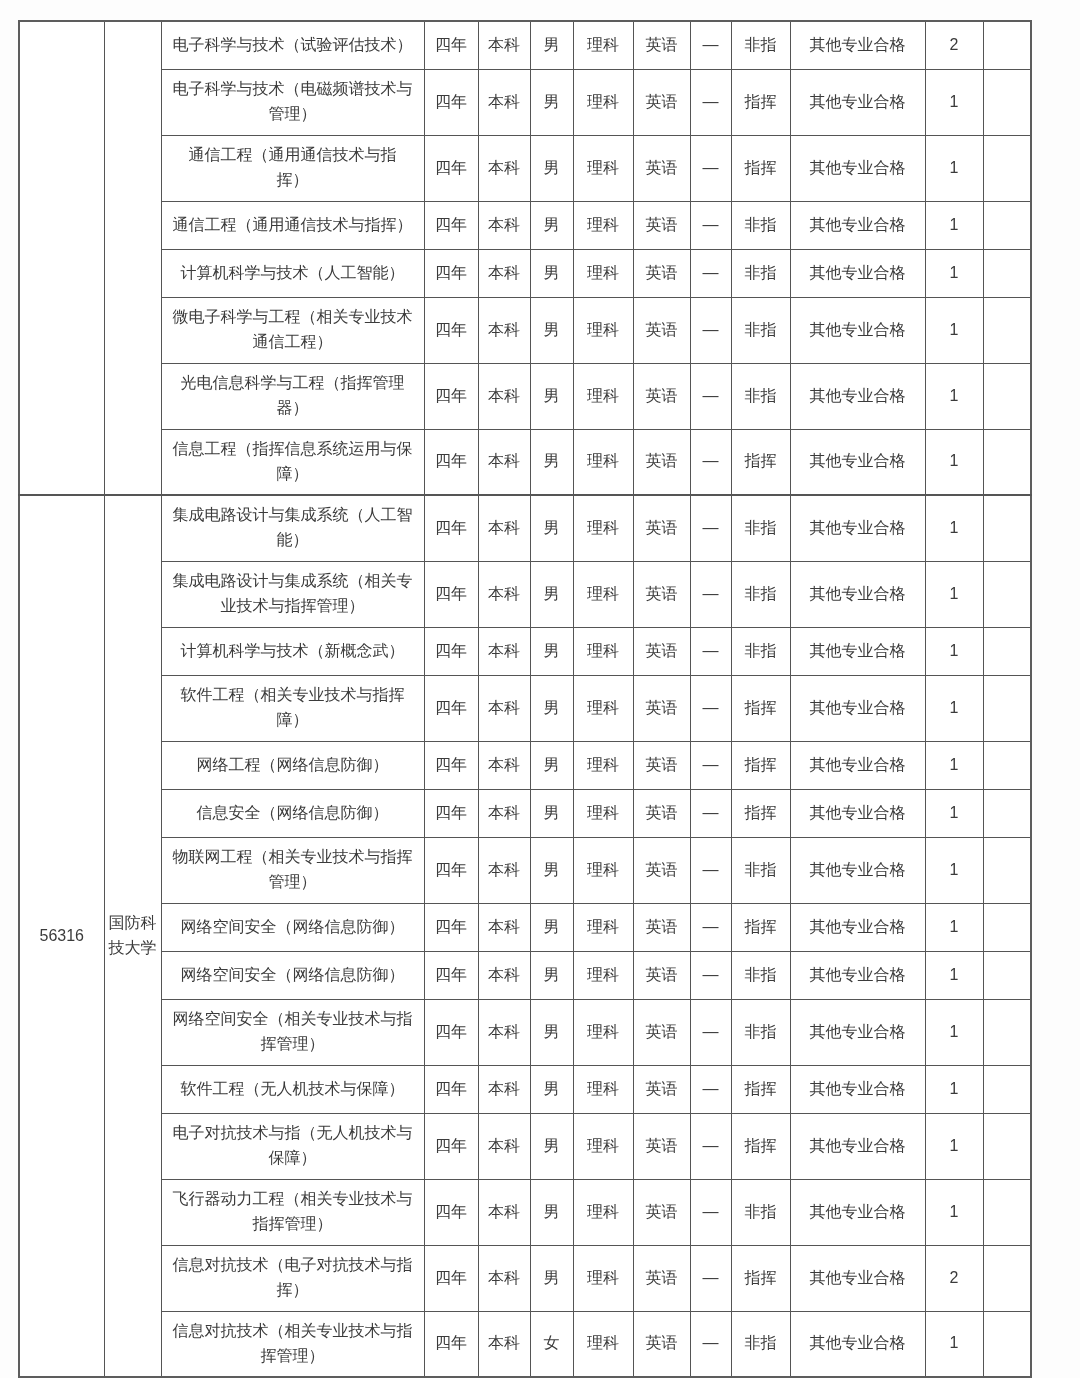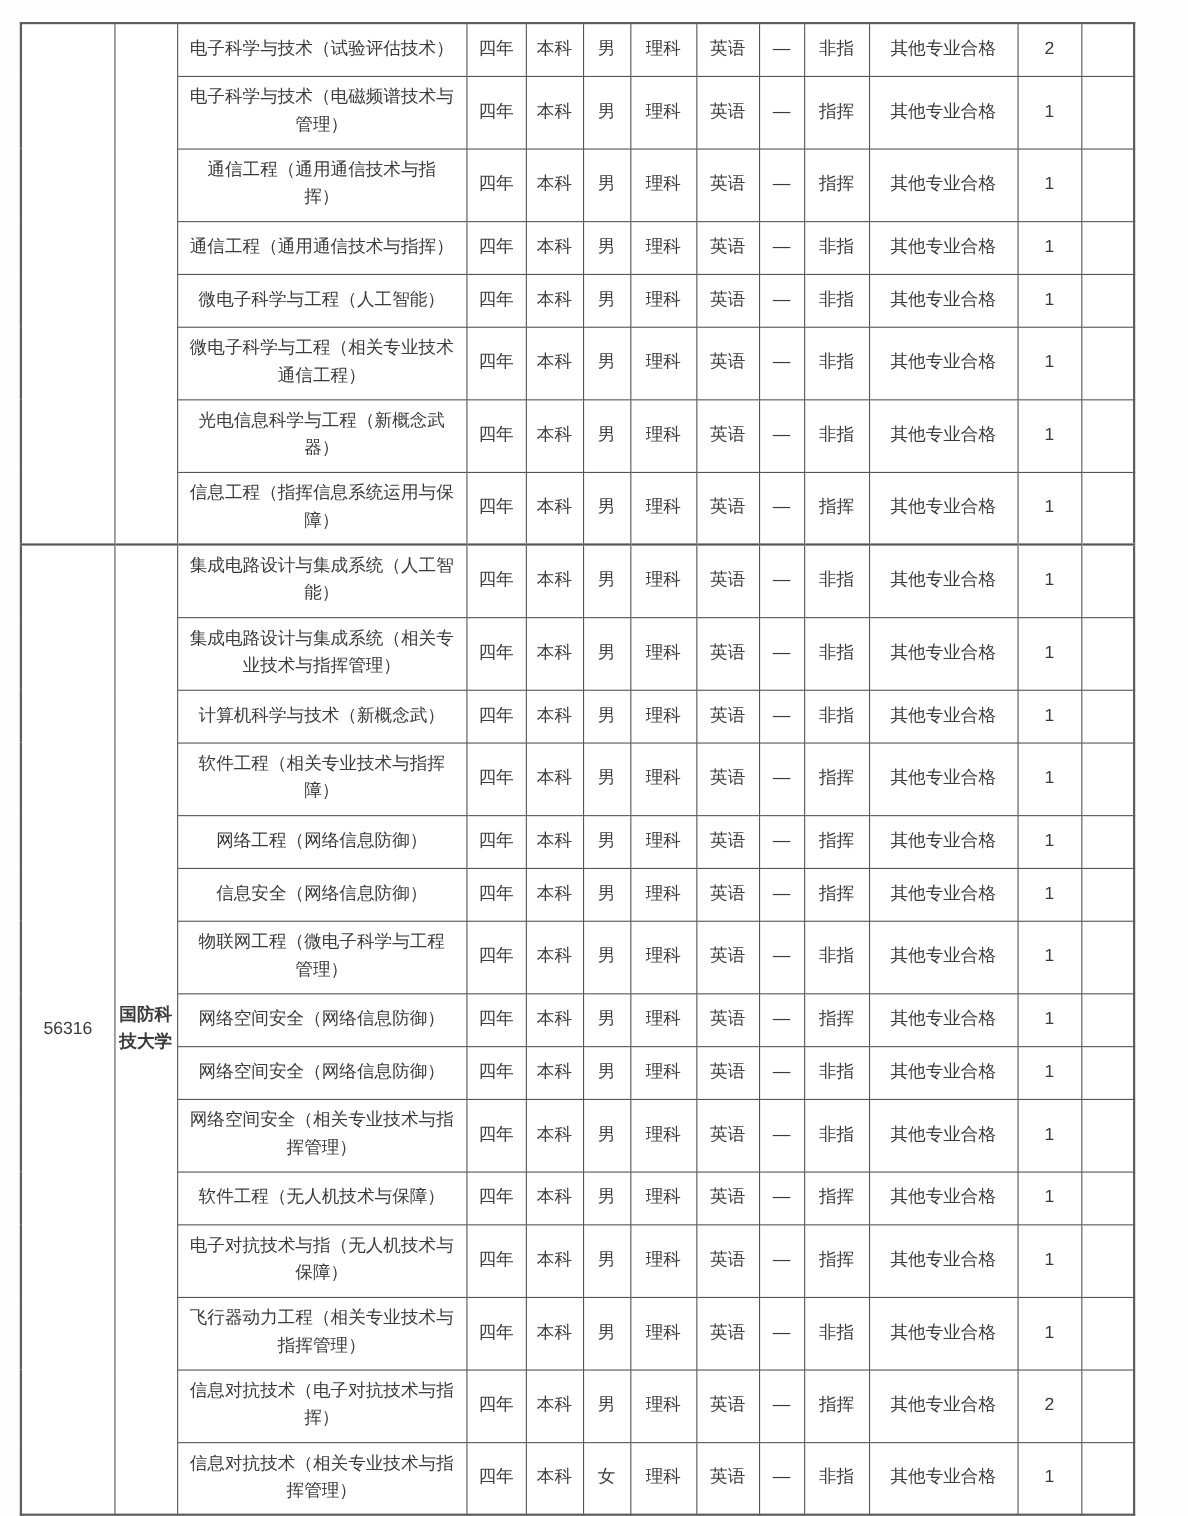--- a/index.html
+++ b/index.html
@@ -38,21 +38,20 @@
   td.major-cell {
     text-align: left;
     padding-left: 5px;
     padding-right: 2px;
     white-space: pre-line;
     line-height: 1.95;
   }
   td.univ-cell {
     white-space: pre-line;
     line-height: 1.95;
-    font-weight: bold;
   }
   tr.group-first td { border-top: 2px solid #555555; }
 </style>
 </head>
 <body>
 
 <div class="table-wrap">
   <table class="plan-table">
     <colgroup>
       <col style="width:85px">
@@ -120,21 +119,21 @@
           <td>男</td>
           <td>理科</td>
           <td>英语</td>
           <td>—</td>
           <td>非指</td>
           <td>其他专业合格</td>
           <td>1</td>
           <td></td>
         </tr>
         <tr class="h1">
-          <td class="major-cell">微电子科学与工程（人工智能）</td>
+          <td class="major-cell">计算机科学与技术（人工智能）</td>
           <td>四年</td>
           <td>本科</td>
           <td>男</td>
           <td>理科</td>
           <td>英语</td>
           <td>—</td>
           <td>非指</td>
           <td>其他专业合格</td>
           <td>1</td>
           <td></td>
@@ -147,21 +146,21 @@
           <td>男</td>
           <td>理科</td>
           <td>英语</td>
           <td>—</td>
           <td>非指</td>
           <td>其他专业合格</td>
           <td>1</td>
           <td></td>
         </tr>
         <tr class="h2">
-          <td class="major-cell">光电信息科学与工程（新概念武
+          <td class="major-cell">光电信息科学与工程（指挥管理
 器）</td>
           <td>四年</td>
           <td>本科</td>
           <td>男</td>
           <td>理科</td>
           <td>英语</td>
           <td>—</td>
           <td>非指</td>
           <td>其他专业合格</td>
           <td>1</td>
@@ -259,21 +258,21 @@
           <td>男</td>
           <td>理科</td>
           <td>英语</td>
           <td>—</td>
           <td>指挥</td>
           <td>其他专业合格</td>
           <td>1</td>
           <td></td>
         </tr>
         <tr class="h2">
-          <td class="major-cell">物联网工程（微电子科学与工程
+          <td class="major-cell">物联网工程（相关专业技术与指挥
 管理）</td>
           <td>四年</td>
           <td>本科</td>
           <td>男</td>
           <td>理科</td>
           <td>英语</td>
           <td>—</td>
           <td>非指</td>
           <td>其他专业合格</td>
           <td>1</td>

